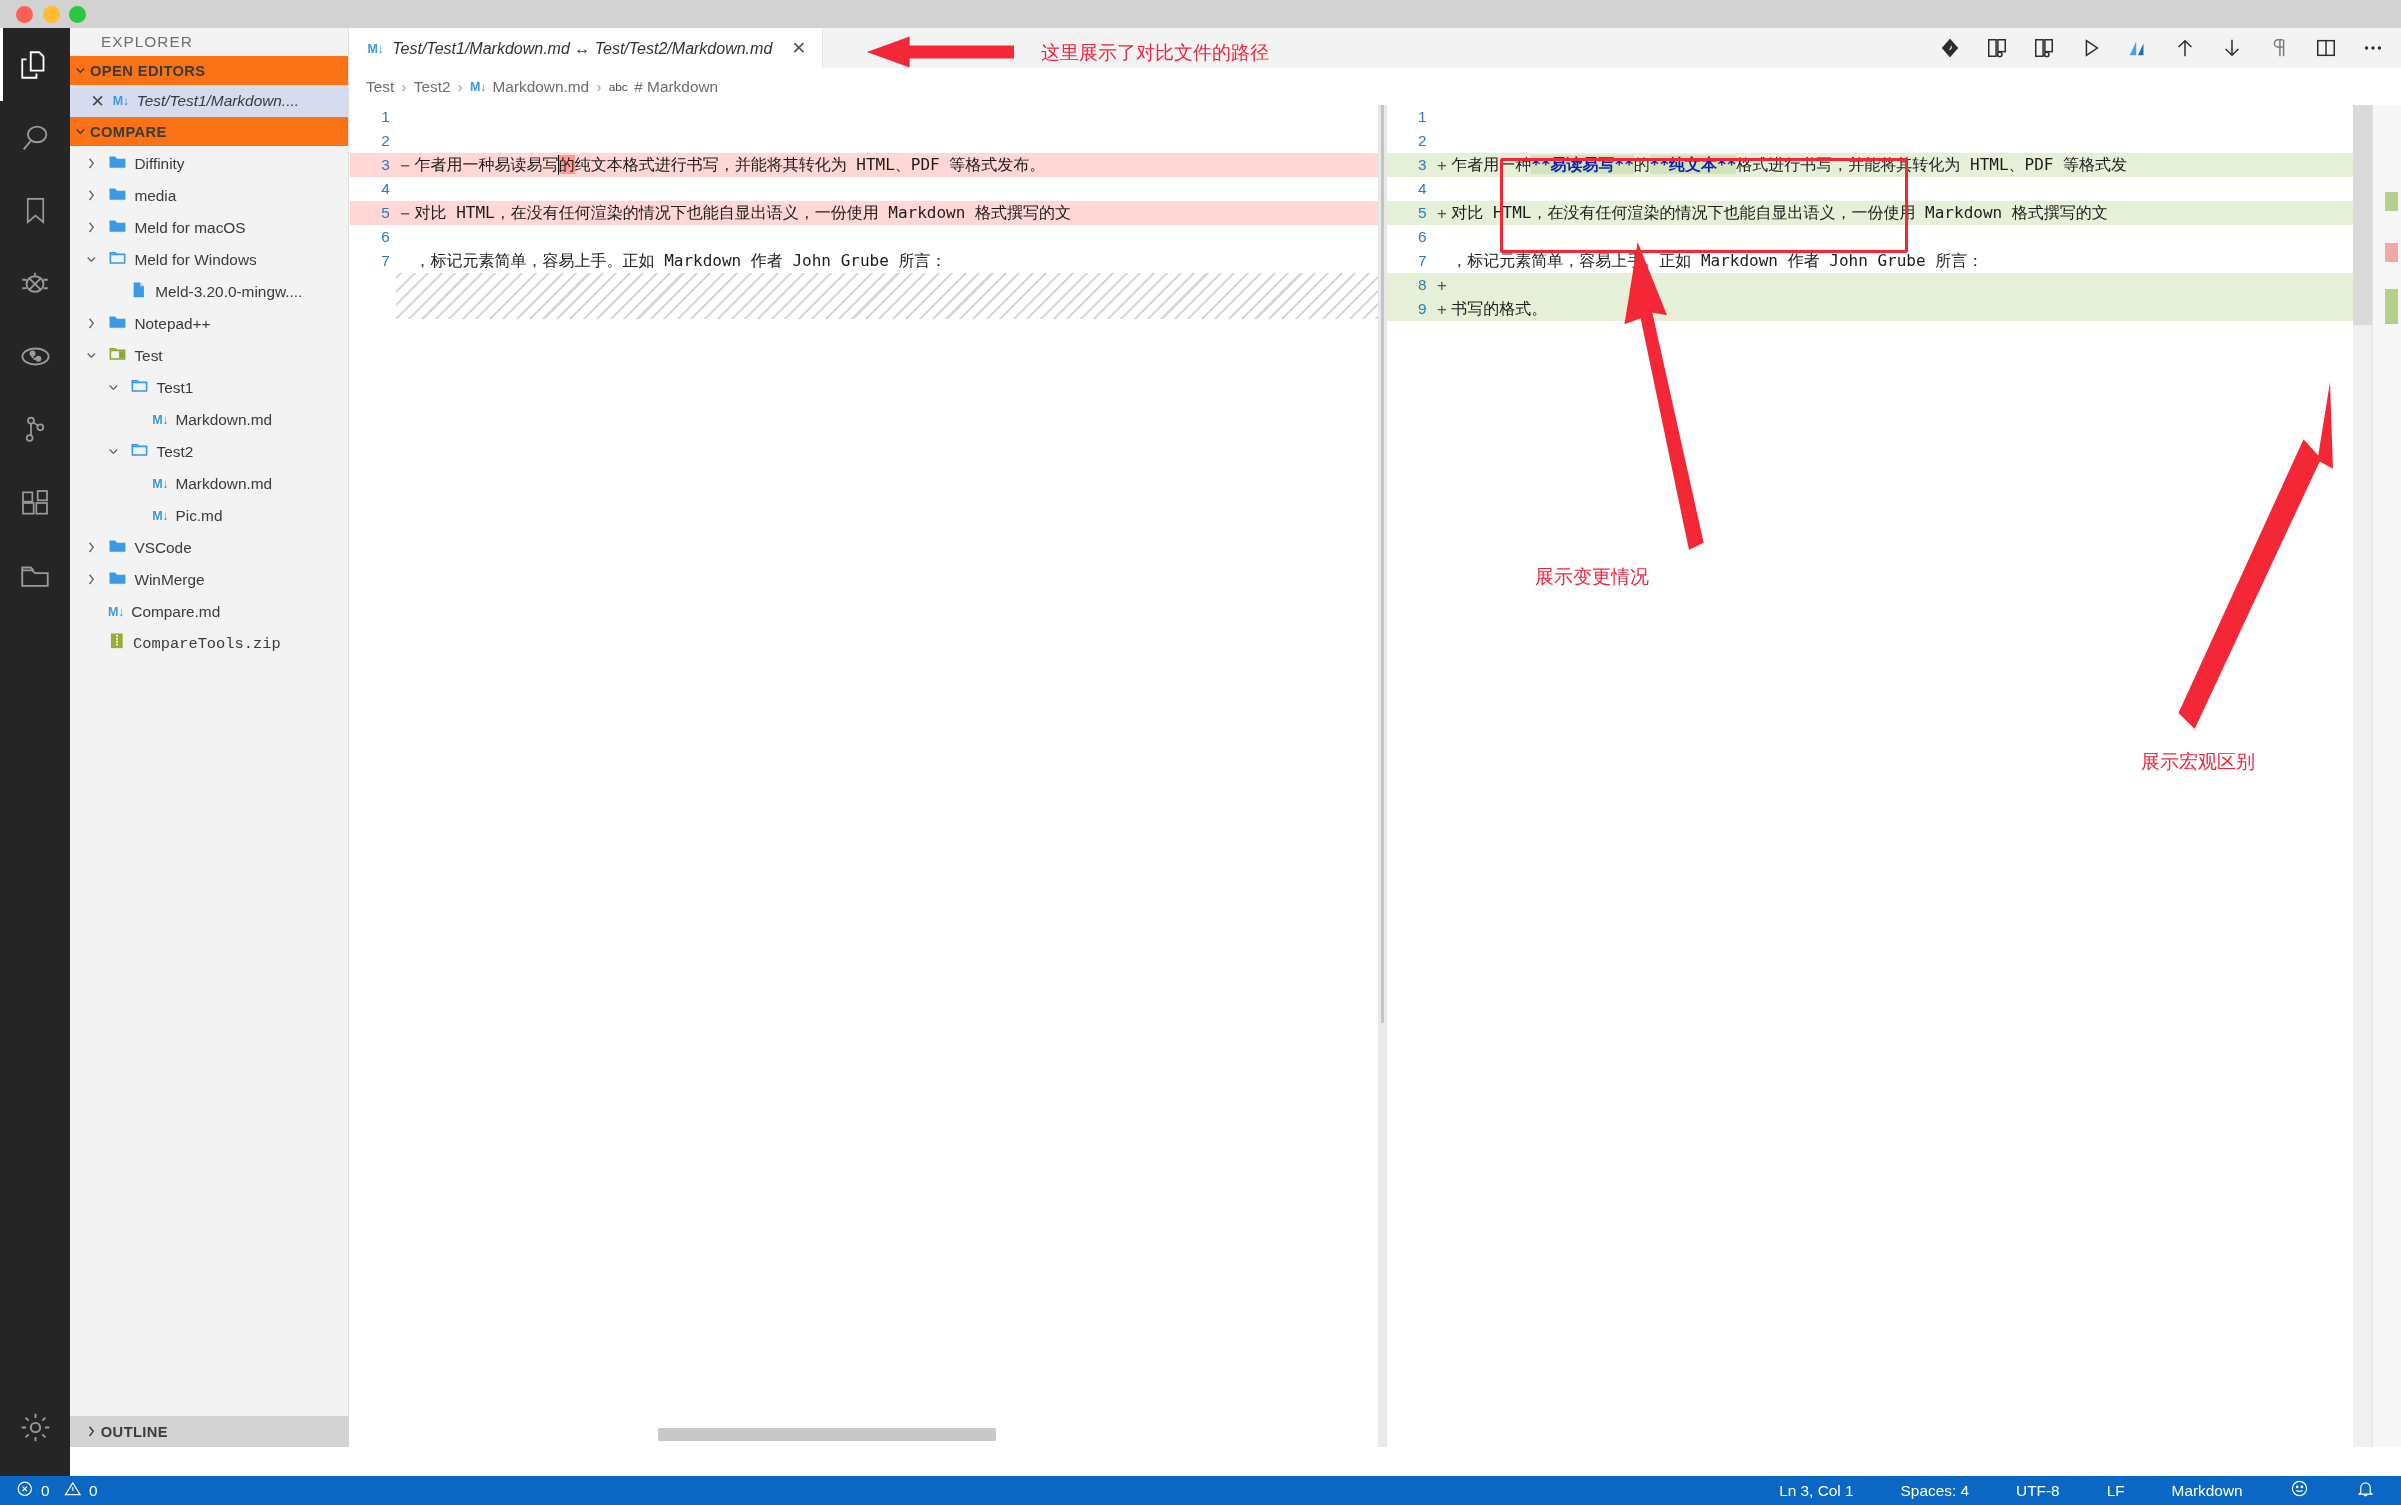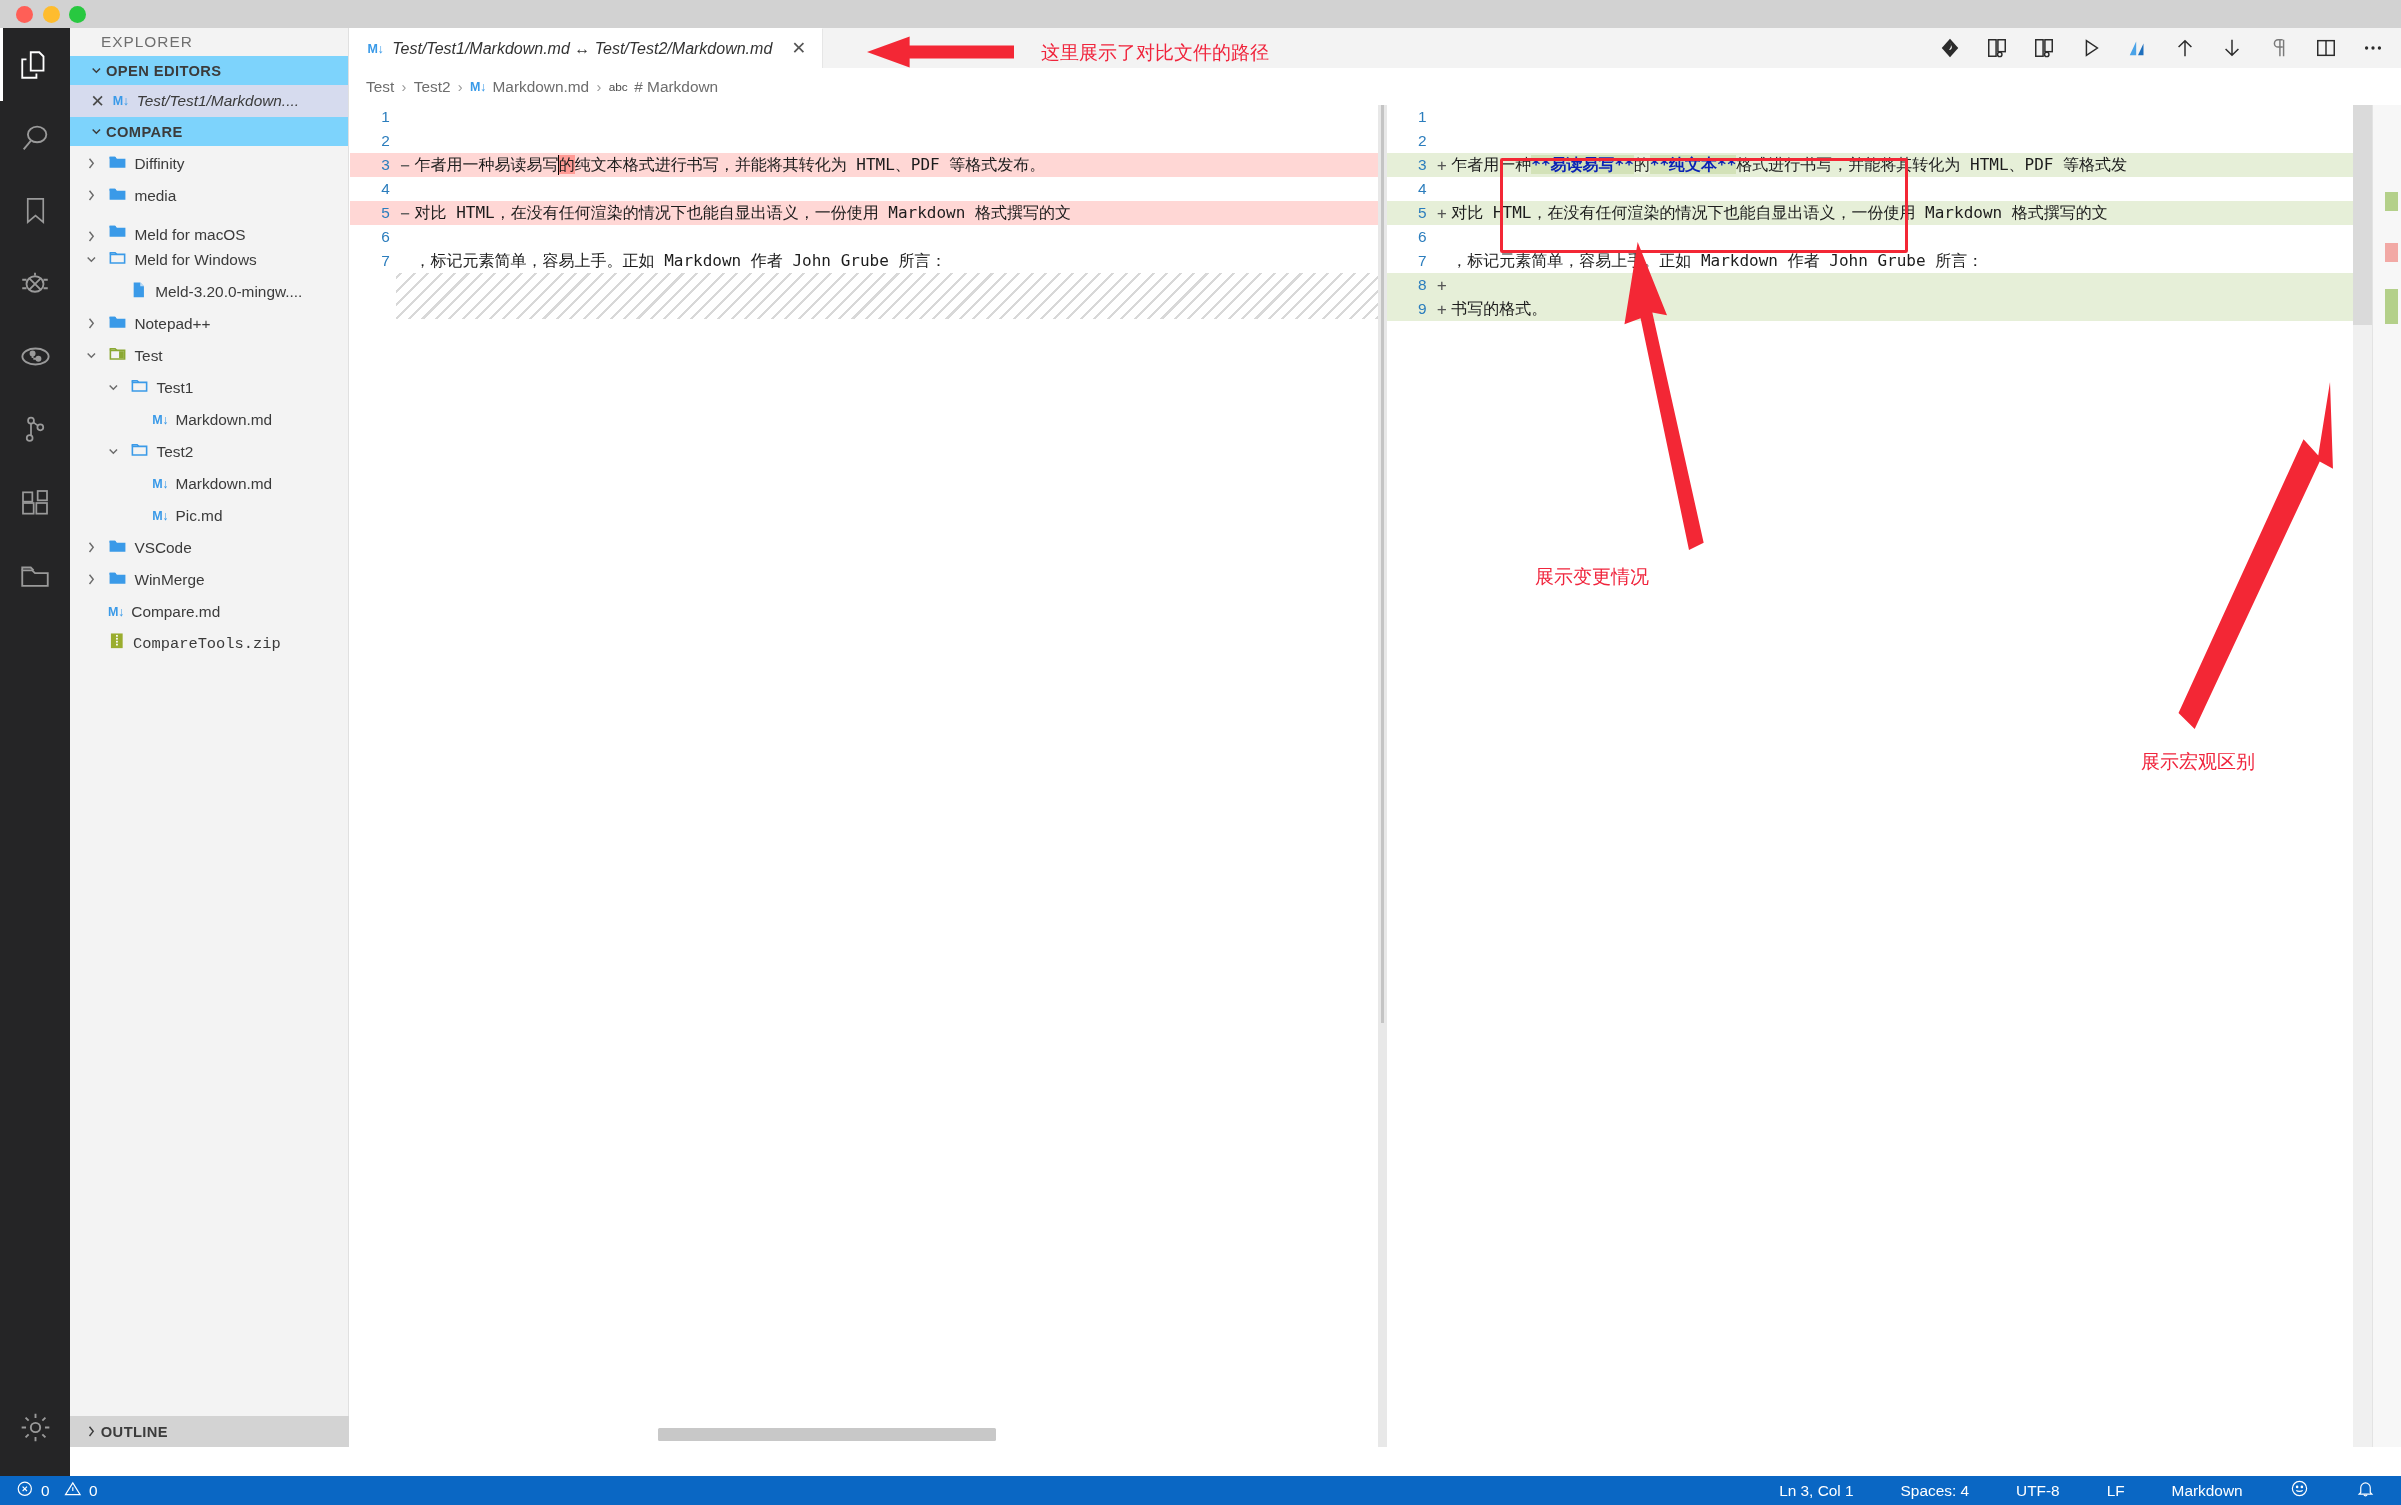--- a/index.html
+++ b/index.html
@@ -43,22 +43,22 @@
   
   .sidebar {
     position: absolute; left: 70px; top: 28px; width: 279px; height: 1419px;
     background: #f3f3f3; border-right: 0.7px solid #e0e0e0;
   }
   .side-title {
     height: 28px; display: flex; align-items: center; padding-left: 31px;
     font-size: 15.4px; letter-spacing: 1px; color: #6f6f6f;
   }
   .section-header {
-    height: 29px; background: #7dd3fc; display: flex; align-items: center;
-    padding-left: 17px; font-size: 14.7px; font-weight: bold; color: #3b3b3b;
+    height: 29px; background: #f97316; display: flex; align-items: center;
+    padding-left: 1px; font-size: 14.7px; font-weight: bold; color: #3b3b3b;
     letter-spacing: 0.4px;
   }
   .chev { width: 19px; display: inline-flex; justify-content: center; color: #3b3b3b; }
   .open-editor-row {
     height: 32px; background: #d6dbee; display: flex; align-items: center;
     padding-left: 20.6px; font-size: 15.4px; color: #3b3b3b; font-style: italic;
     gap: 8px;
   }
   .close-x { color: #4b4b4b; font-size: 17px; font-style: normal; }
   .md-badge {
@@ -307,21 +307,21 @@
             <path d="M6 3l4 5-4 5"></path>
           </svg>
         </span>
         <span class="folder-ico">
       <svg width="19" height="19" viewBox="0 0 24 24">
             <path d="M2 6h7l2 2.4h11V20H2z" fill="#3a9ae8"></path>
             <path d="M2 6h7l2 2.4H2z" fill="#3a9ae8"></path>
           </svg></span>
         <span>media</span>
       </div>
-      <div class="tree-row" style="padding-left: 11.8px; align-items: flex-end;">
+      <div class="tree-row" style="padding-left: 11.8px;">
         <span class="tw">
     <svg width="14.7" height="14.7" viewBox="0 0 16 16" fill="none" stroke="#6b6b6b" stroke-width="1.6">
             <path d="M6 3l4 5-4 5"></path>
           </svg>
         </span>
         <span class="folder-ico">
       <svg width="19" height="19" viewBox="0 0 24 24">
             <path d="M2 6h7l2 2.4h11V20H2z" fill="#3a9ae8"></path>
             <path d="M2 6h7l2 2.4H2z" fill="#3a9ae8"></path>
           </svg></span>

